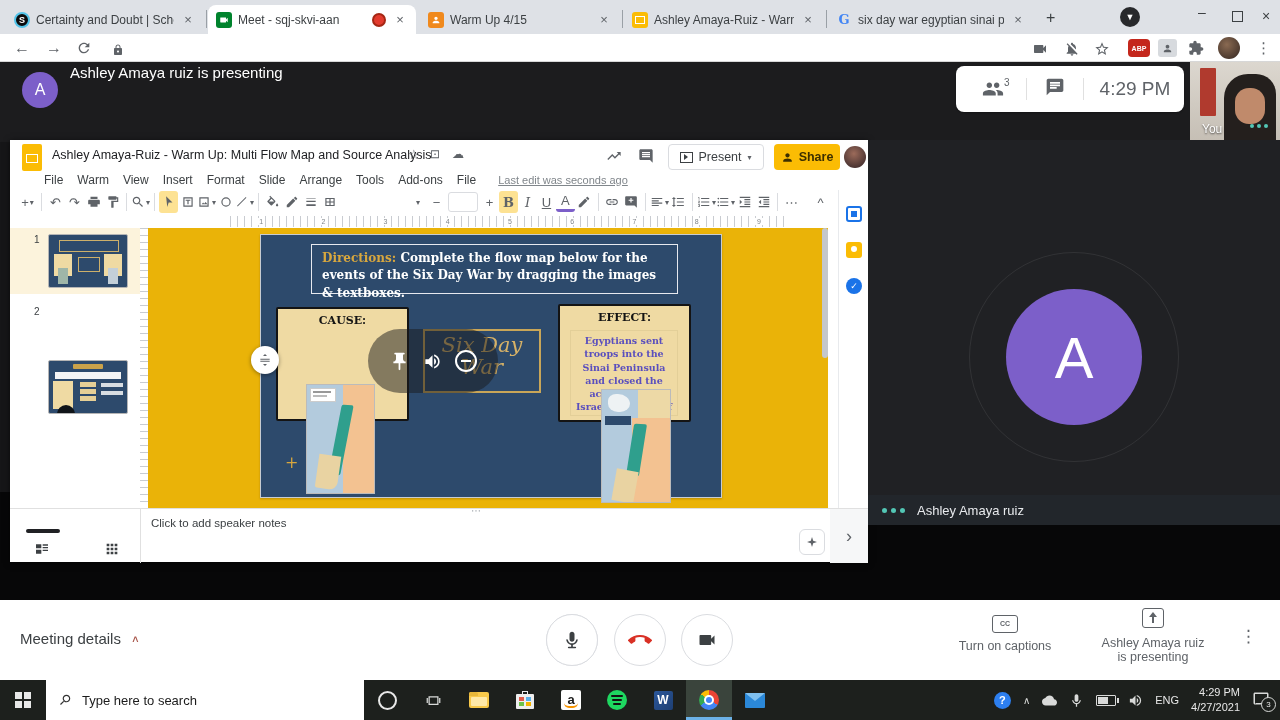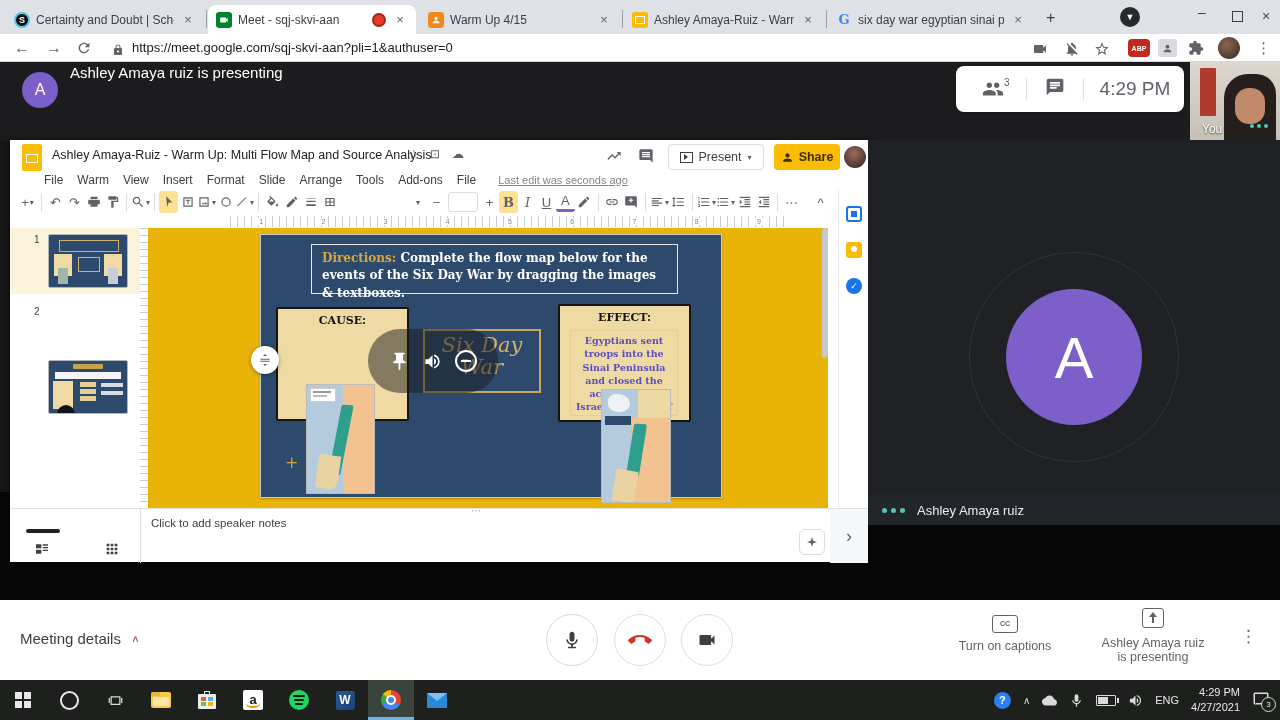--- a/index.html
+++ b/index.html
@@ -108,21 +108,20 @@
     <div class="ab" style="left:76px;top:6px;">
       <svg class="ti" viewBox="0 0 24 24">
           <path d="M17.65 6.35C16.2 4.9 14.21 4 12 4c-4.42 0-7.99 3.58-7.99 8s3.57 8 7.99 8c3.73 0 6.84-2.55 7.73-6h-2.08c-.82 2.33-3.04 4-5.65 4-3.31 0-6-2.69-6-6s2.69-6 6-6c1.66 0 3.14.69 4.22 1.78L13 11h7V4l-2.35 2.35z"></path>
         </svg>
     </div>
     <div class="ab" style="left:112px;top:8px;">
       <svg class="ti" style="width:12px;height:12px;" viewBox="0 0 24 24">
           <path d="M18 8h-1V6c0-2.76-2.24-5-5-5S7 3.24 7 6v2H6c-1.1 0-2 .9-2 2v10c0 1.1.9 2 2 2h12c1.1 0 2-.9 2-2V10c0-1.1-.9-2-2-2zm-6 9c-1.1 0-2-.9-2-2s.9-2 2-2 2 .9 2 2-.9 2-2 2zM9 8V6c0-1.66 1.34-3 3-3s3 1.34 3 3v2H9z"></path>
         </svg>
     </div>
-    <div class="ab url" style="left:132px;">https://meet.google.com/sqj-skvi-aan?pli=1&amp;authuser=0</div>
     <div class="ab" style="left:1032px;top:7px;">
       <svg class="ti" viewBox="0 0 24 24">
           <path d="M17 10.5V7c0-.55-.45-1-1-1H4c-.55 0-1 .45-1 1v10c0 .55.45 1 1 1h12c.55 0 1-.45 1-1v-3.5l4 4v-11l-4 4z"></path>
         </svg>
     </div>
     <div class="ab" style="left:1064px;top:7px;">
       <svg class="ti" viewBox="0 0 24 24">
           <path d="M20 18.69L7.84 6.14 5.27 3.49 4 4.76l2.8 2.8v.01c-.52.99-.8 2.16-.8 3.42v5l-2 2v1h13.24l1.74 1.74 1.26-1.27L20 18.69zM12 22c1.11 0 2-.89 2-2h-4c0 1.11.89 2 2 2zm6-7.32V11c0-3.08-1.64-5.64-4.5-6.32V4c0-.83-.67-1.5-1.5-1.5s-1.5.67-1.5 1.5v.68c-.15.03-.29.08-.42.12l7.92 7.88z"></path>
         </svg>
     </div>
@@ -565,20 +564,26 @@
 
   <div class="ab task">
     <div class="tkcell">
       <span style="display:grid;grid-template-columns:7px 7px;grid-gap:1.5px;">
         <span style="width:7px;height:7px;background:#e8e8e8;"></span>
           <span style="width:7px;height:7px;background:#e8e8e8;"></span>
         <span style="width:7px;height:7px;background:#e8e8e8;"></span>
           <span style="width:7px;height:7px;background:#e8e8e8;"></span>
       </span>
     </div>
+    <div class="f" style="width:318px;height:40px;background:#fff;padding-left:12px;box-sizing:border-box;gap:10px;flex:none;">
+      <svg class="ti" style="width:14px;height:14px;fill:#333;transform:scaleX(-1);" viewBox="0 0 24 24">
+          <path d="M15.5 14h-.8l-.3-.3c1-1.1 1.6-2.6 1.6-4.2C16 5.9 13.1 3 9.5 3S3 5.9 3 9.5 5.9 16 9.5 16c1.6 0 3.1-.6 4.2-1.6l.3.3v.8l5 5 1.5-1.5-5-5zm-6 0C7 14 5 12 5 9.5S7 5 9.5 5 14 7 14 9.5 12 14 9.5 14z"></path>
+        </svg>
+      <span style="font-size:13px;color:#1b1b1b;">Type here to search</span>
+    </div>
     <div class="tkcell">
         <span style="width:15px;height:15px;border:2px solid #e8e8e8;border-radius:50%;"></span>
       </div>
     <div class="tkcell">
       <svg class="trayic" viewBox="0 0 24 24">
           <path d="M4 5h16v14H4zm2 2v10h12V7H6zM1 8h2v8H1zm20 0h2v8h-2z"></path>
         </svg>
     </div>
     <div class="tkcell">
       <span style="position:relative;width:20px;height:16px;">

